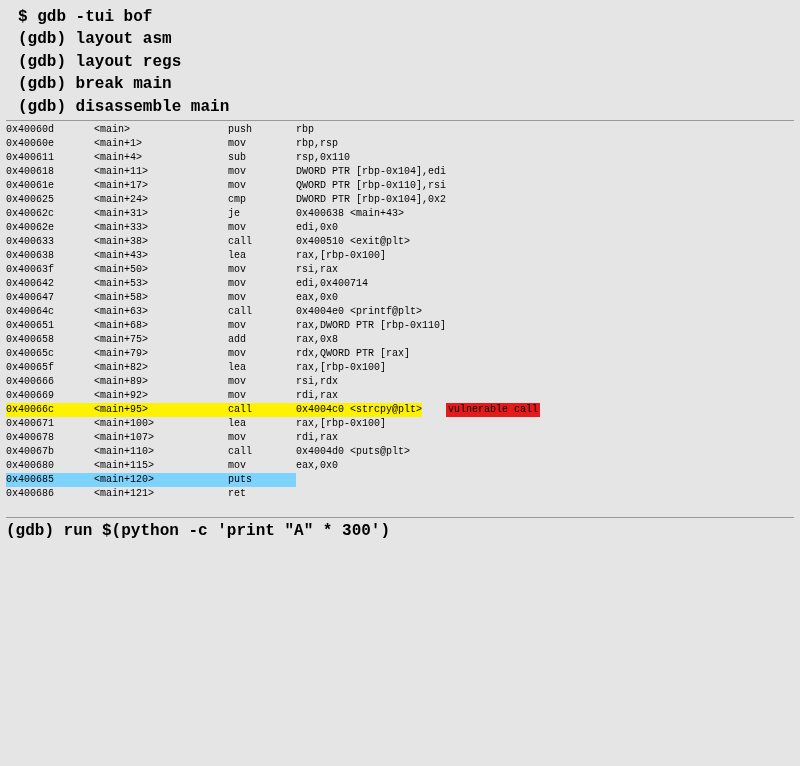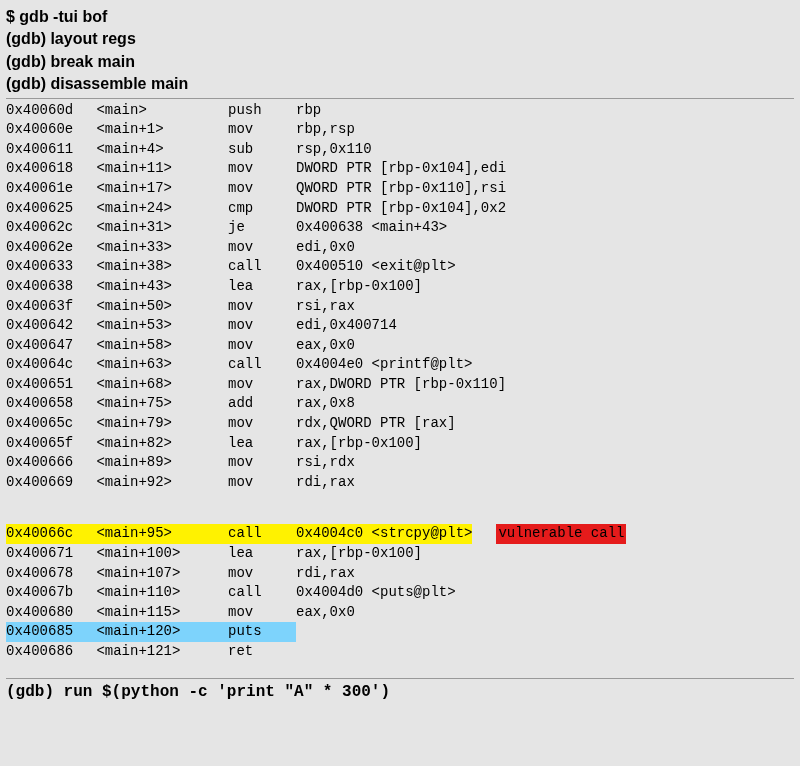--- a/index.html
+++ b/index.html
@@ -6,21 +6,22 @@
       margin: 0;
       padding: 6px;
       background-color: #e5e5e5;
       font-family: "Courier New", Courier, monospace;
       font-size: 14px;
       color: #000;
       line-height: 1.4;
     }
     .term-line {
       white-space: pre;
-      font-family: Liberation Sans, sans-serif;
+      font-family: Liberation Mono, monospace;
+      margin-left: 12px;
     }
     .setup-line {
       font-weight: bold;
       font-size: 16px;
     }
     .run-line {
       font-weight: bold;
       font-size: 16px;
       border-top: 1px solid #999;
       margin-top: 16px;
@@ -45,34 +46,34 @@
     .hl-leave .col-sym,
     .hl-leave .col-op {
       background-color: #7dd3fc;
     }
     .annot {
       display: inline-block;
       background-color: #e51b1b;
       color: #000;
       margin-left: 24px;
       padding: 0 2px;
-      margin-top: 32px;
     }
     .disasm {
       border-top: 1px solid #999;
       margin-top: 2px;
       padding-top: 2px;
-      font-size: 14px;
+      font-size: 10px;
     }
   </style>
 </head>
 <body>
 
 <div id="setup">
     <div class="term-line setup-line">$ gdb -tui bof</div>
+    <div class="term-line setup-line">(gdb) layout asm</div>
     <div class="term-line setup-line">(gdb) layout regs</div>
     <div class="term-line setup-line">(gdb) break main</div>
     <div class="term-line setup-line">(gdb) disassemble main</div>
   </div>
 <div id="disasm" class="disasm">
     <div class="asm-row"><span class="col-addr">0x40060d</span><span class="col-sym"> &lt;main&gt;</span><span class="col-op">push</span><span class="col-ops">rbp</span></div>
     <div class="asm-row"><span class="col-addr">0x40060e</span><span class="col-sym"> &lt;main+1&gt;</span><span class="col-op">mov</span><span class="col-ops">rbp,rsp</span></div>
     <div class="asm-row"><span class="col-addr">0x400611</span><span class="col-sym"> &lt;main+4&gt;</span><span class="col-op">sub</span><span class="col-ops">rsp,0x110</span></div>
     <div class="asm-row"><span class="col-addr">0x400618</span><span class="col-sym"> &lt;main+11&gt;</span><span class="col-op">mov</span><span class="col-ops">DWORD PTR [rbp-0x104],edi</span></div>
     <div class="asm-row"><span class="col-addr">0x40061e</span><span class="col-sym"> &lt;main+17&gt;</span><span class="col-op">mov</span><span class="col-ops">QWORD PTR [rbp-0x110],rsi</span></div>

